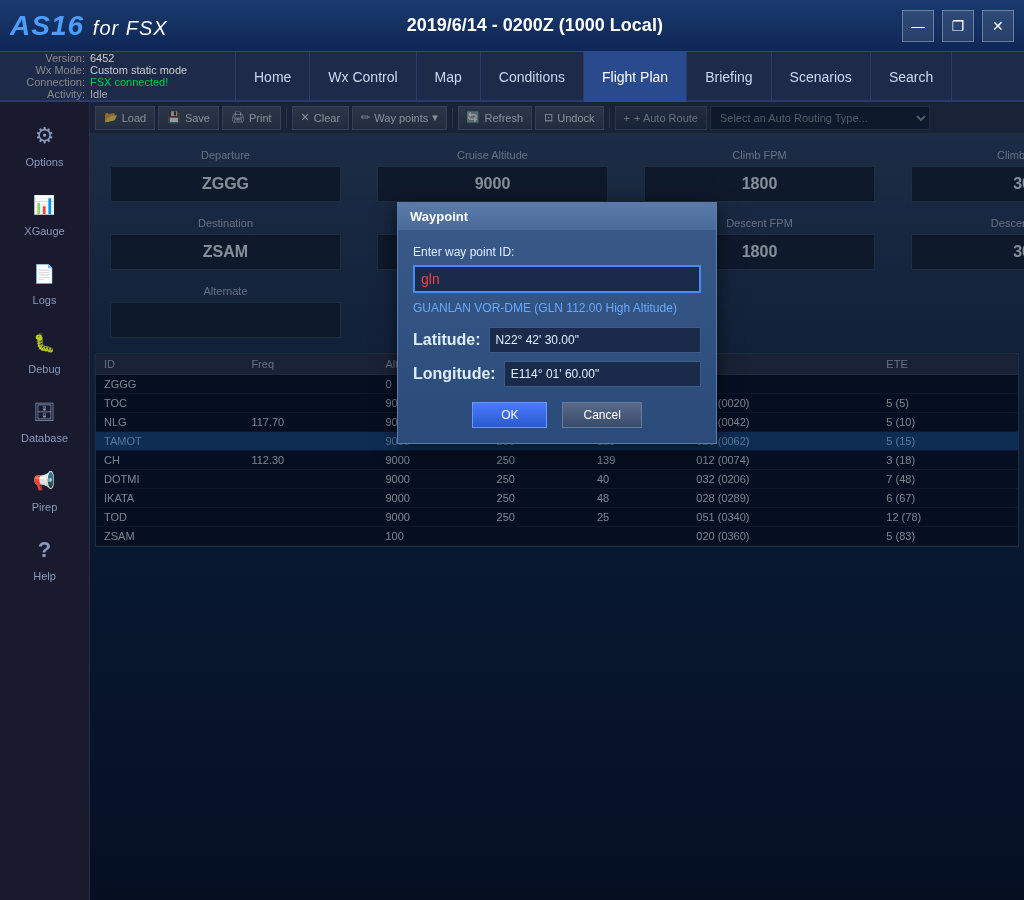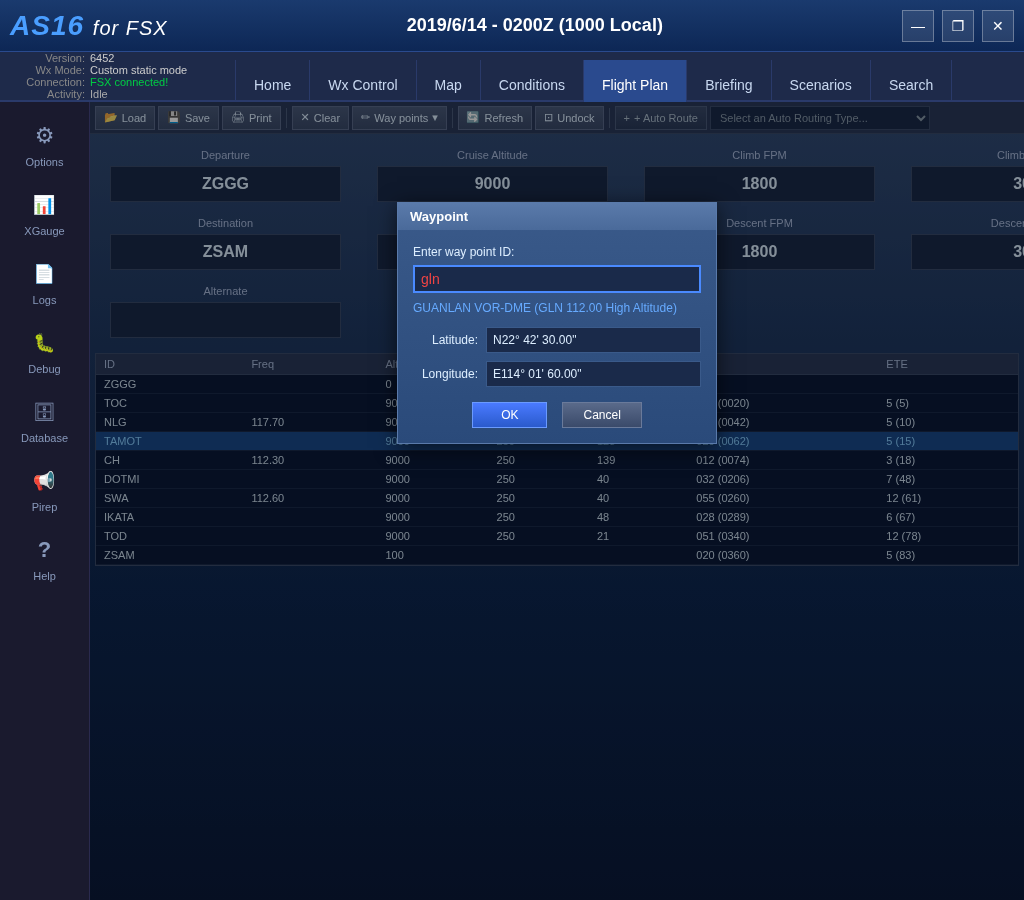--- a/index.html
+++ b/index.html
@@ -315,23 +315,24 @@
       margin-bottom: 12px;
     }
     .modal-field-row {
       display: flex;
       align-items: center;
       gap: 8px;
       margin-bottom: 8px;
     }
     .modal-field-label {
       color: #ddeeff;
-      font-size: 12px;
+      font-size: 16px;
       min-width: 65px;
       text-align: right;
+      font-weight: bold;
     }
     .modal-coord-input {
       flex: 1;
       height: 26px;
       background: #1a2a4a;
       border: 1px solid #3a5a8a;
       color: #ddeeff;
       font-size: 12px;
       padding: 0 6px;
     }
@@ -372,21 +373,21 @@
     <span style="color:white;font-size:20px;font-weight:400;font-style:italic;"> for FSX</span>
   </div>
   <div id="title-datetime">2019/6/14 - 0200Z (1000 Local)</div>
   <div id="title-controls">
     <div class="title-btn">—</div>
     <div class="title-btn">❐</div>
     <div class="title-btn close">✕</div>
   </div>
 </div>
 
-<div style="position:absolute;top:52px;left:0;right:0;height:50px;background:#1e2a4a;border-bottom:2px solid #2a3a6a;display:flex;align-items:center;">
+<div style="position:absolute;top:52px;left:0;right:0;height:50px;background:#1e2a4a;border-bottom:2px solid #2a3a6a;display:flex;">
 
   <div id="info-section" style="padding:0 10px;min-width:215px;">
     <div class="info-row">
       <span class="info-label">Version:</span>
       <span class="info-value">6452</span>
     </div>
     <div class="info-row">
       <span class="info-label">Wx Mode:</span>
       <span class="info-value">Custom static mode</span>
     </div>
@@ -595,43 +596,34 @@
             <tr>
               <td>DOTMI</td>
               <td></td>
               <td>9000</td>
               <td>250</td>
               <td>40</td>
               <td>032 (0206)</td>
               <td>7 (48)</td>
             </tr>
             <tr>
-              <td>SWA</td>
-              <td>112.60</td>
-              <td>9000</td>
-              <td>250</td>
-              <td>40</td>
-              <td>055 (0260)</td>
-              <td>12 (61)</td>
-            </tr>
-            <tr>
               <td>IKATA</td>
               <td></td>
               <td>9000</td>
               <td>250</td>
               <td>48</td>
               <td>028 (0289)</td>
               <td>6 (67)</td>
             </tr>
             <tr>
               <td>TOD</td>
               <td></td>
               <td>9000</td>
               <td>250</td>
-              <td>21</td>
+              <td>25</td>
               <td>051 (0340)</td>
               <td>12 (78)</td>
             </tr>
             <tr>
               <td>ZSAM</td>
               <td></td>
               <td>100</td>
               <td></td>
               <td></td>
               <td>020 (0360)</td>

